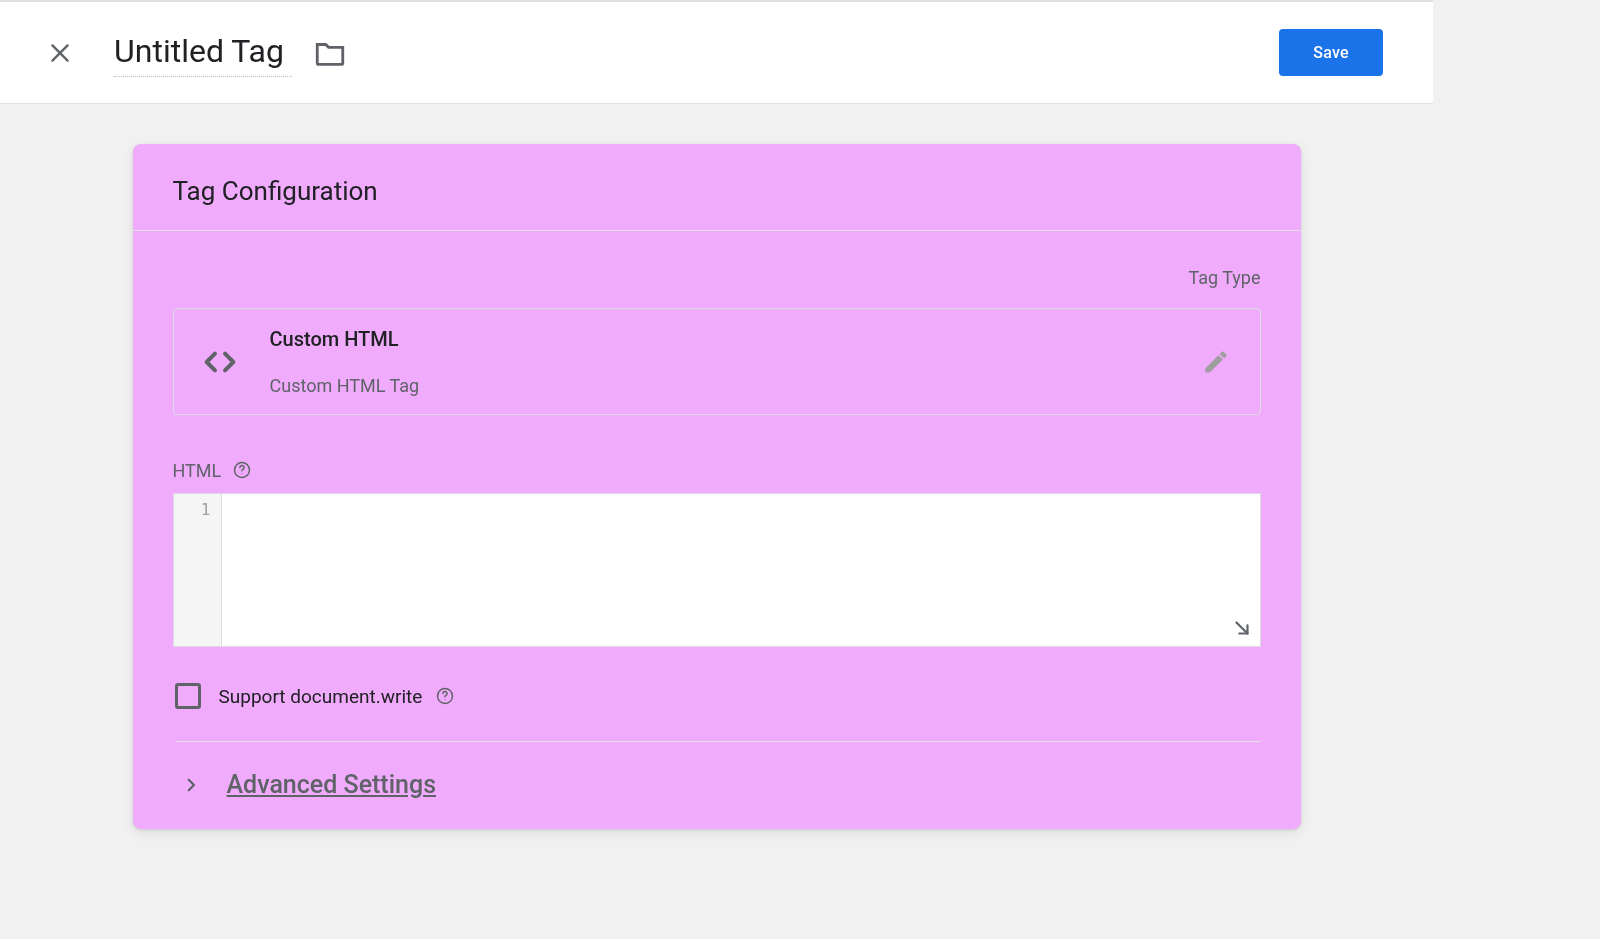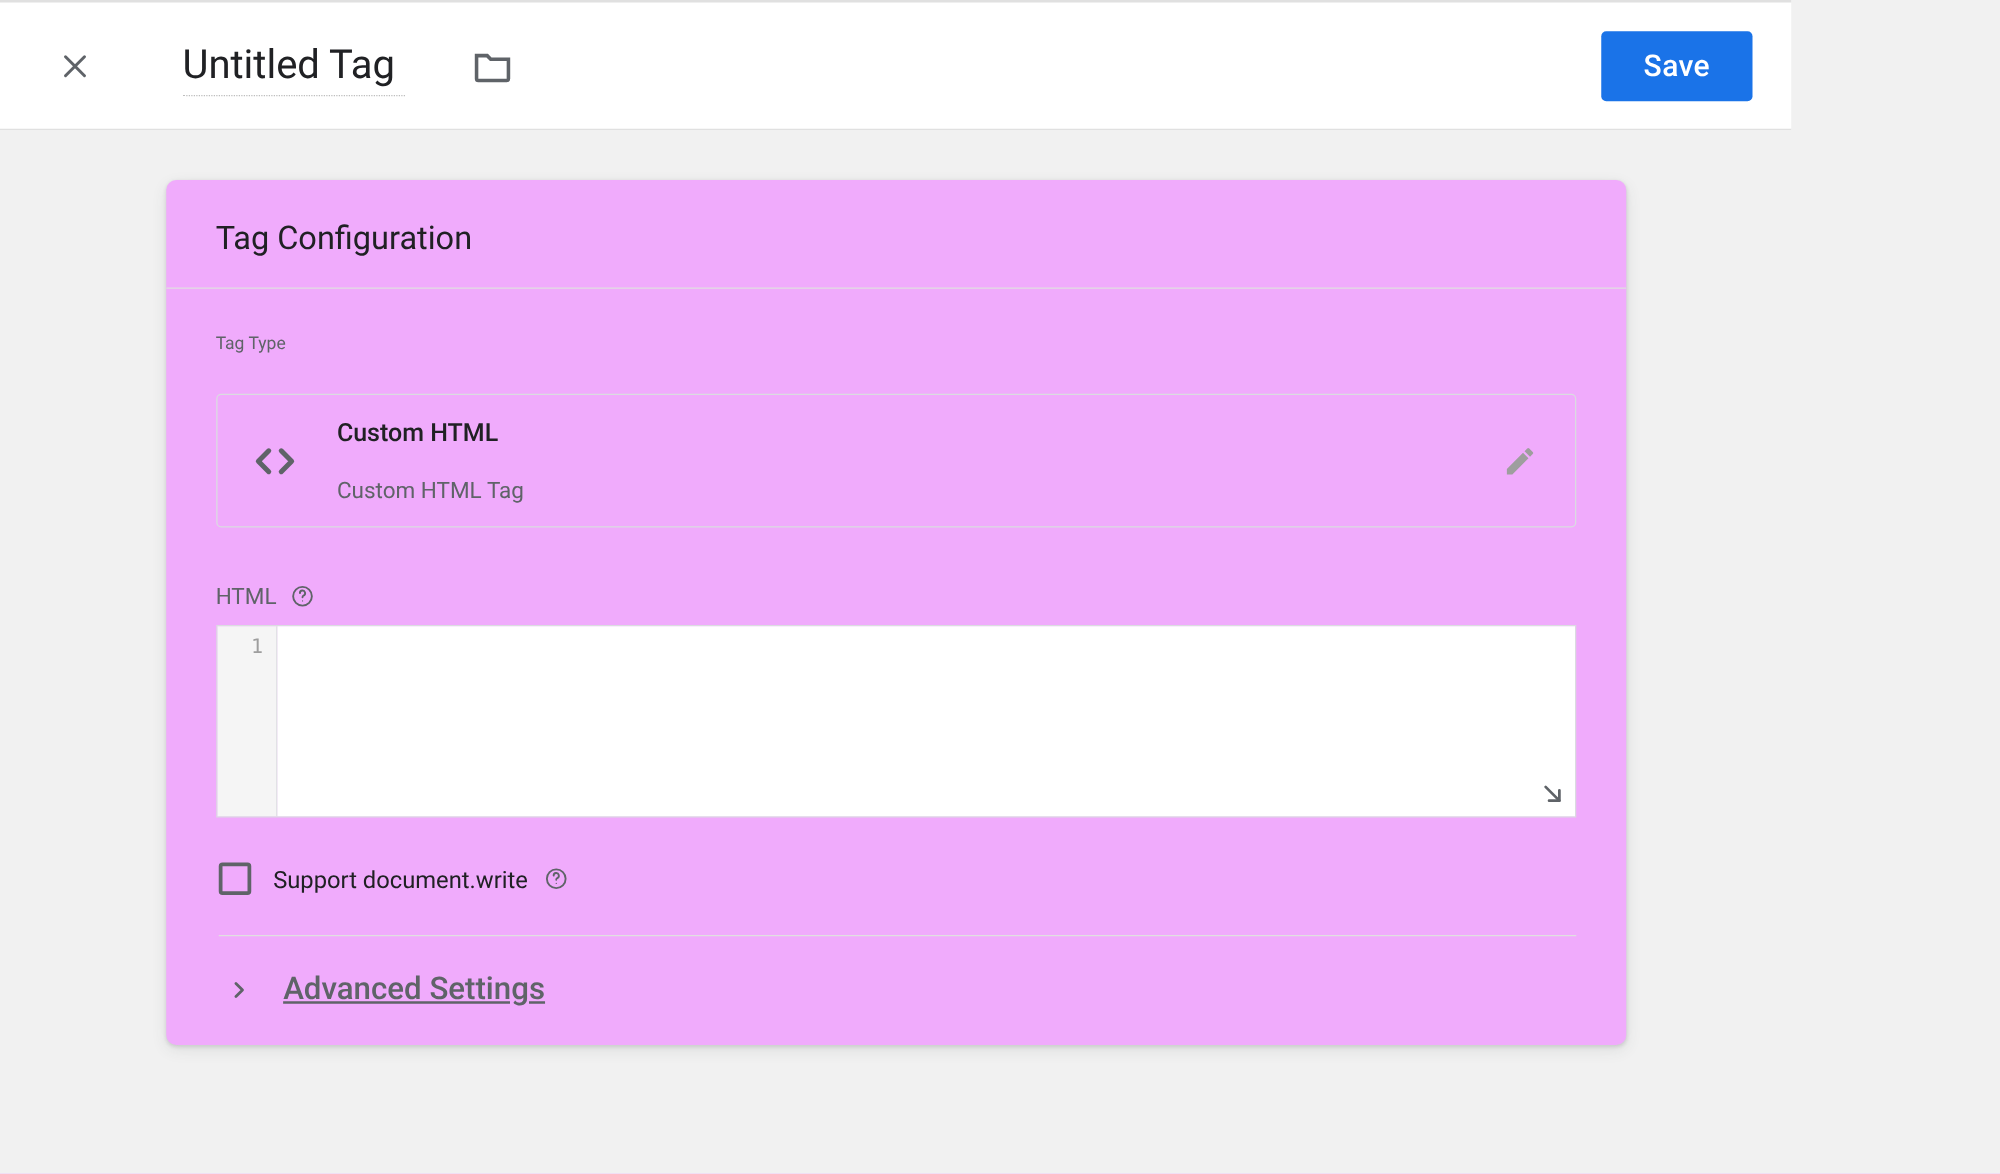--- a/index.html
+++ b/index.html
@@ -22,22 +22,21 @@
       position: relative;
       background: #f1f1f1;
     }
     .topbar {
       height: 104px;
       background: #fff;
       border-top: 2px solid #e0e0e0;
       border-bottom: 1px solid #e0e0e0;
       display: flex;
       align-items: center;
-      padding: 0 31px 0 36px;
-      gap: 32px;
+      padding: 0 50px 0 36px;
     }
     .close-btn {
       width: 48px;
       height: 48px;
       display: flex;
       align-items: center;
       justify-content: center;
       cursor: pointer;
       color: #5f6368;
     }
@@ -65,21 +64,21 @@
       cursor: pointer;
       color: #5f6368;
     }
     .folder-btn svg { width: 34px; height: 34px; }
     .spacer { flex: 1; }
     .save-btn {
       background: #1a73e8;
       color: #fff;
       border: none;
       border-radius: 4px;
-      font-size: 24px;
+      font-size: 16px;
       font-weight: 500;
       padding: 14px 34px;
       cursor: pointer;
       font-family: inherit;
       letter-spacing: 0.3px;
     }
     .content-area {
       padding: 40px 0 0 0;
       display: flex;
       justify-content: center;
@@ -97,23 +96,24 @@
     }
     .card-title {
       font-size: 26px;
       font-weight: 400;
       color: #202124;
     }
     .card-body {
       padding: 36px 40px 0 40px;
     }
     .section-label {
-      font-size: 14px;
-      color: #5f6368;
-      margin-bottom: 32px;
+      font-size: 18px;
+      color: #5f6368;
+      margin-bottom: 20px;
+      text-align: right;
     }
     .tag-type-box {
       border: 1px solid #dadce0;
       border-radius: 4px;
       display: flex;
       align-items: center;
       padding: 18px 26px 18px 20px;
       cursor: pointer;
       margin-bottom: 44px;
     }

